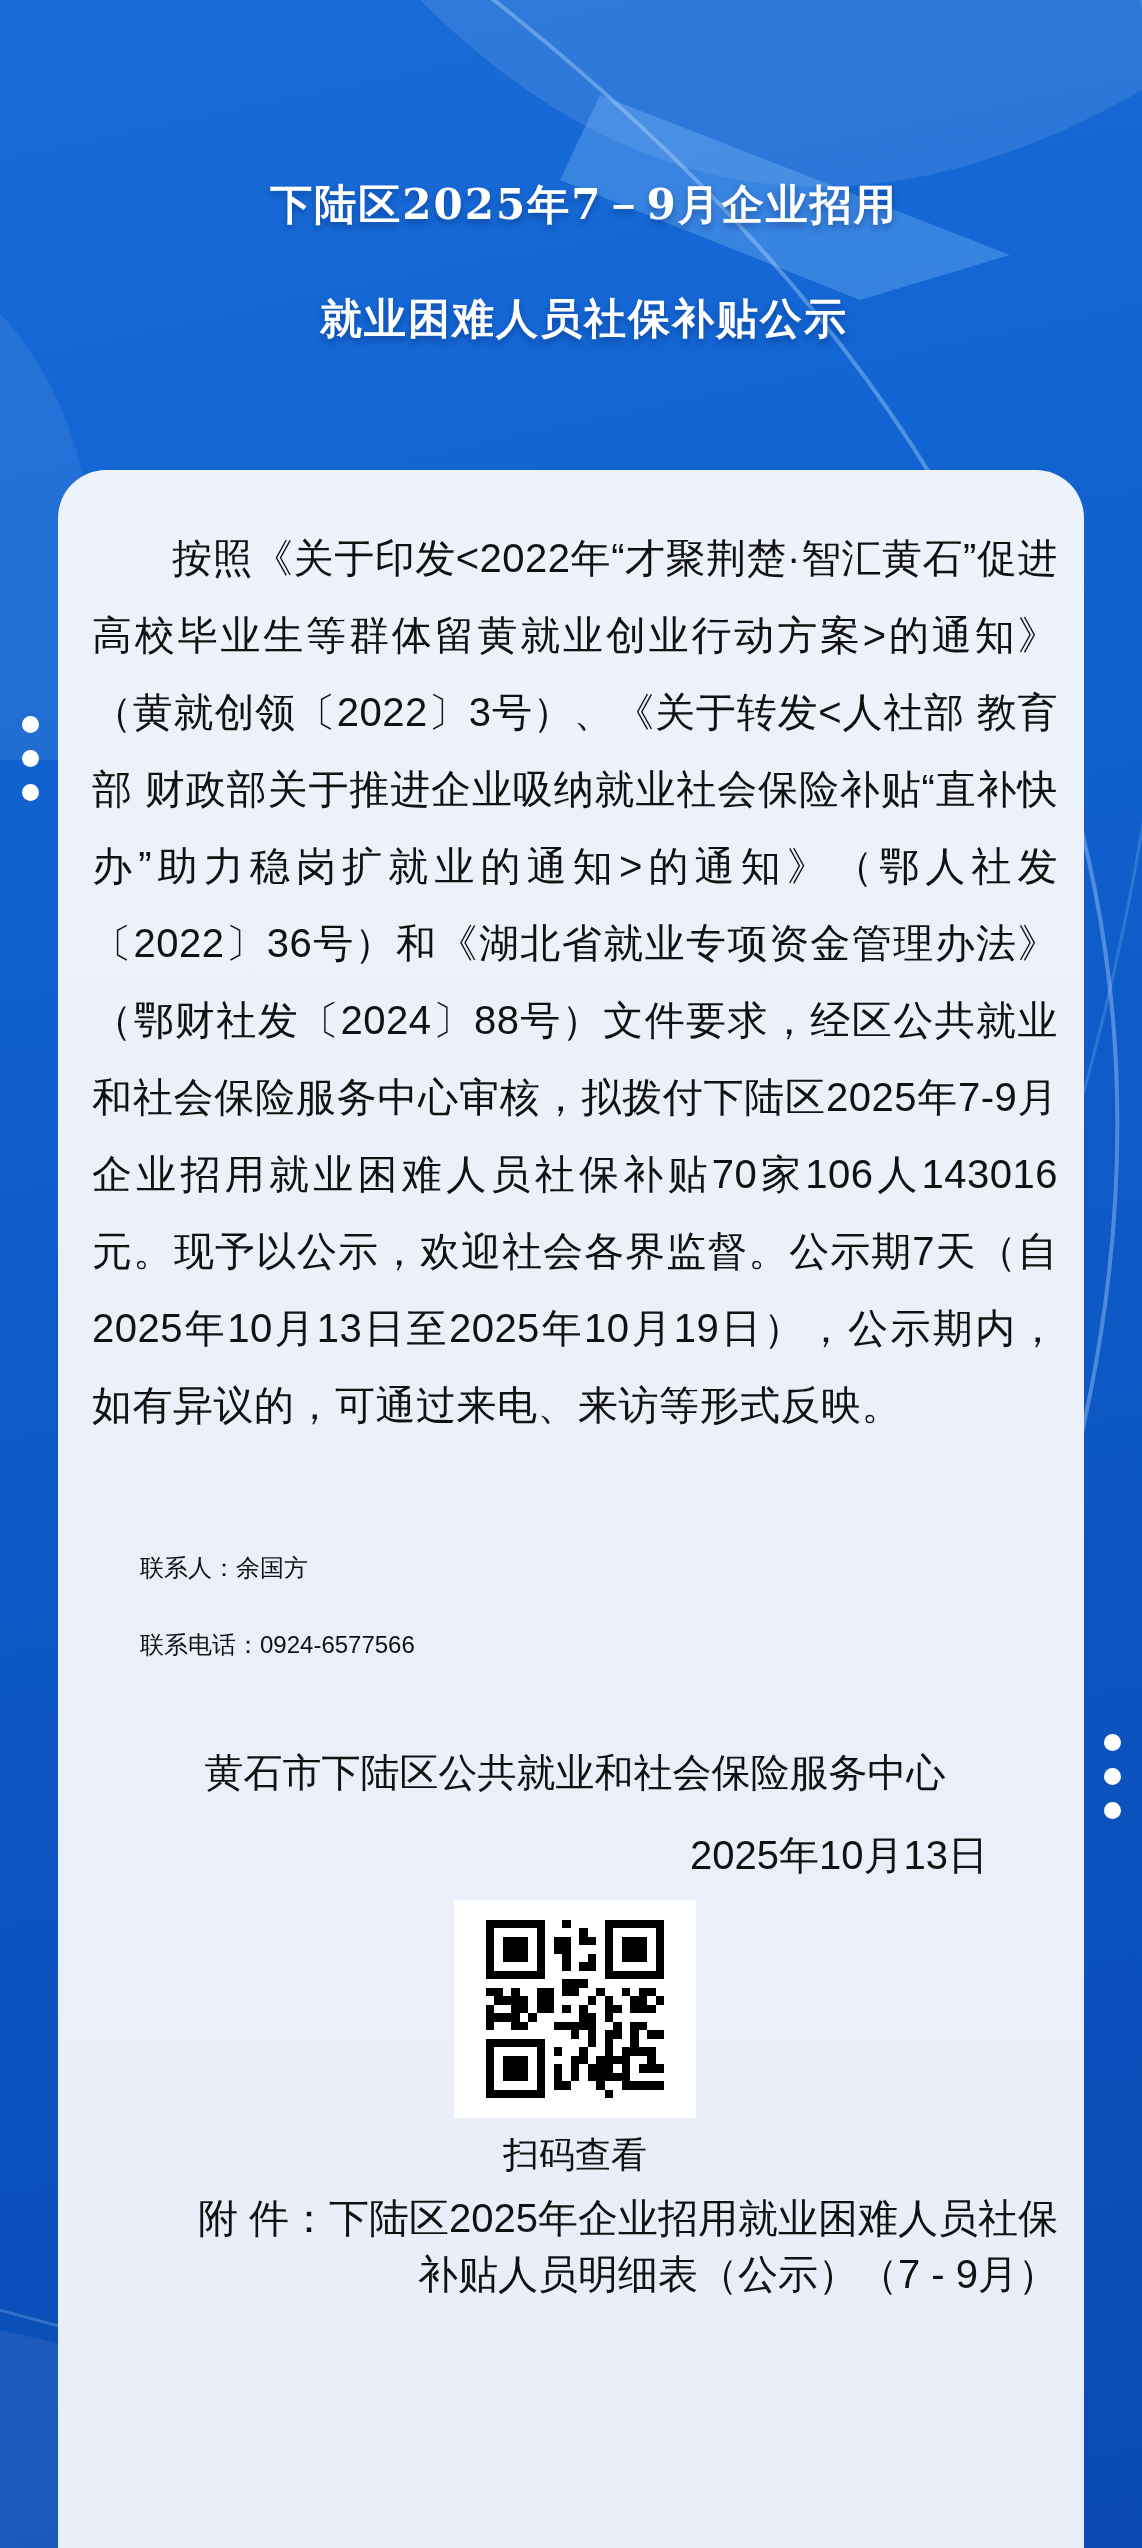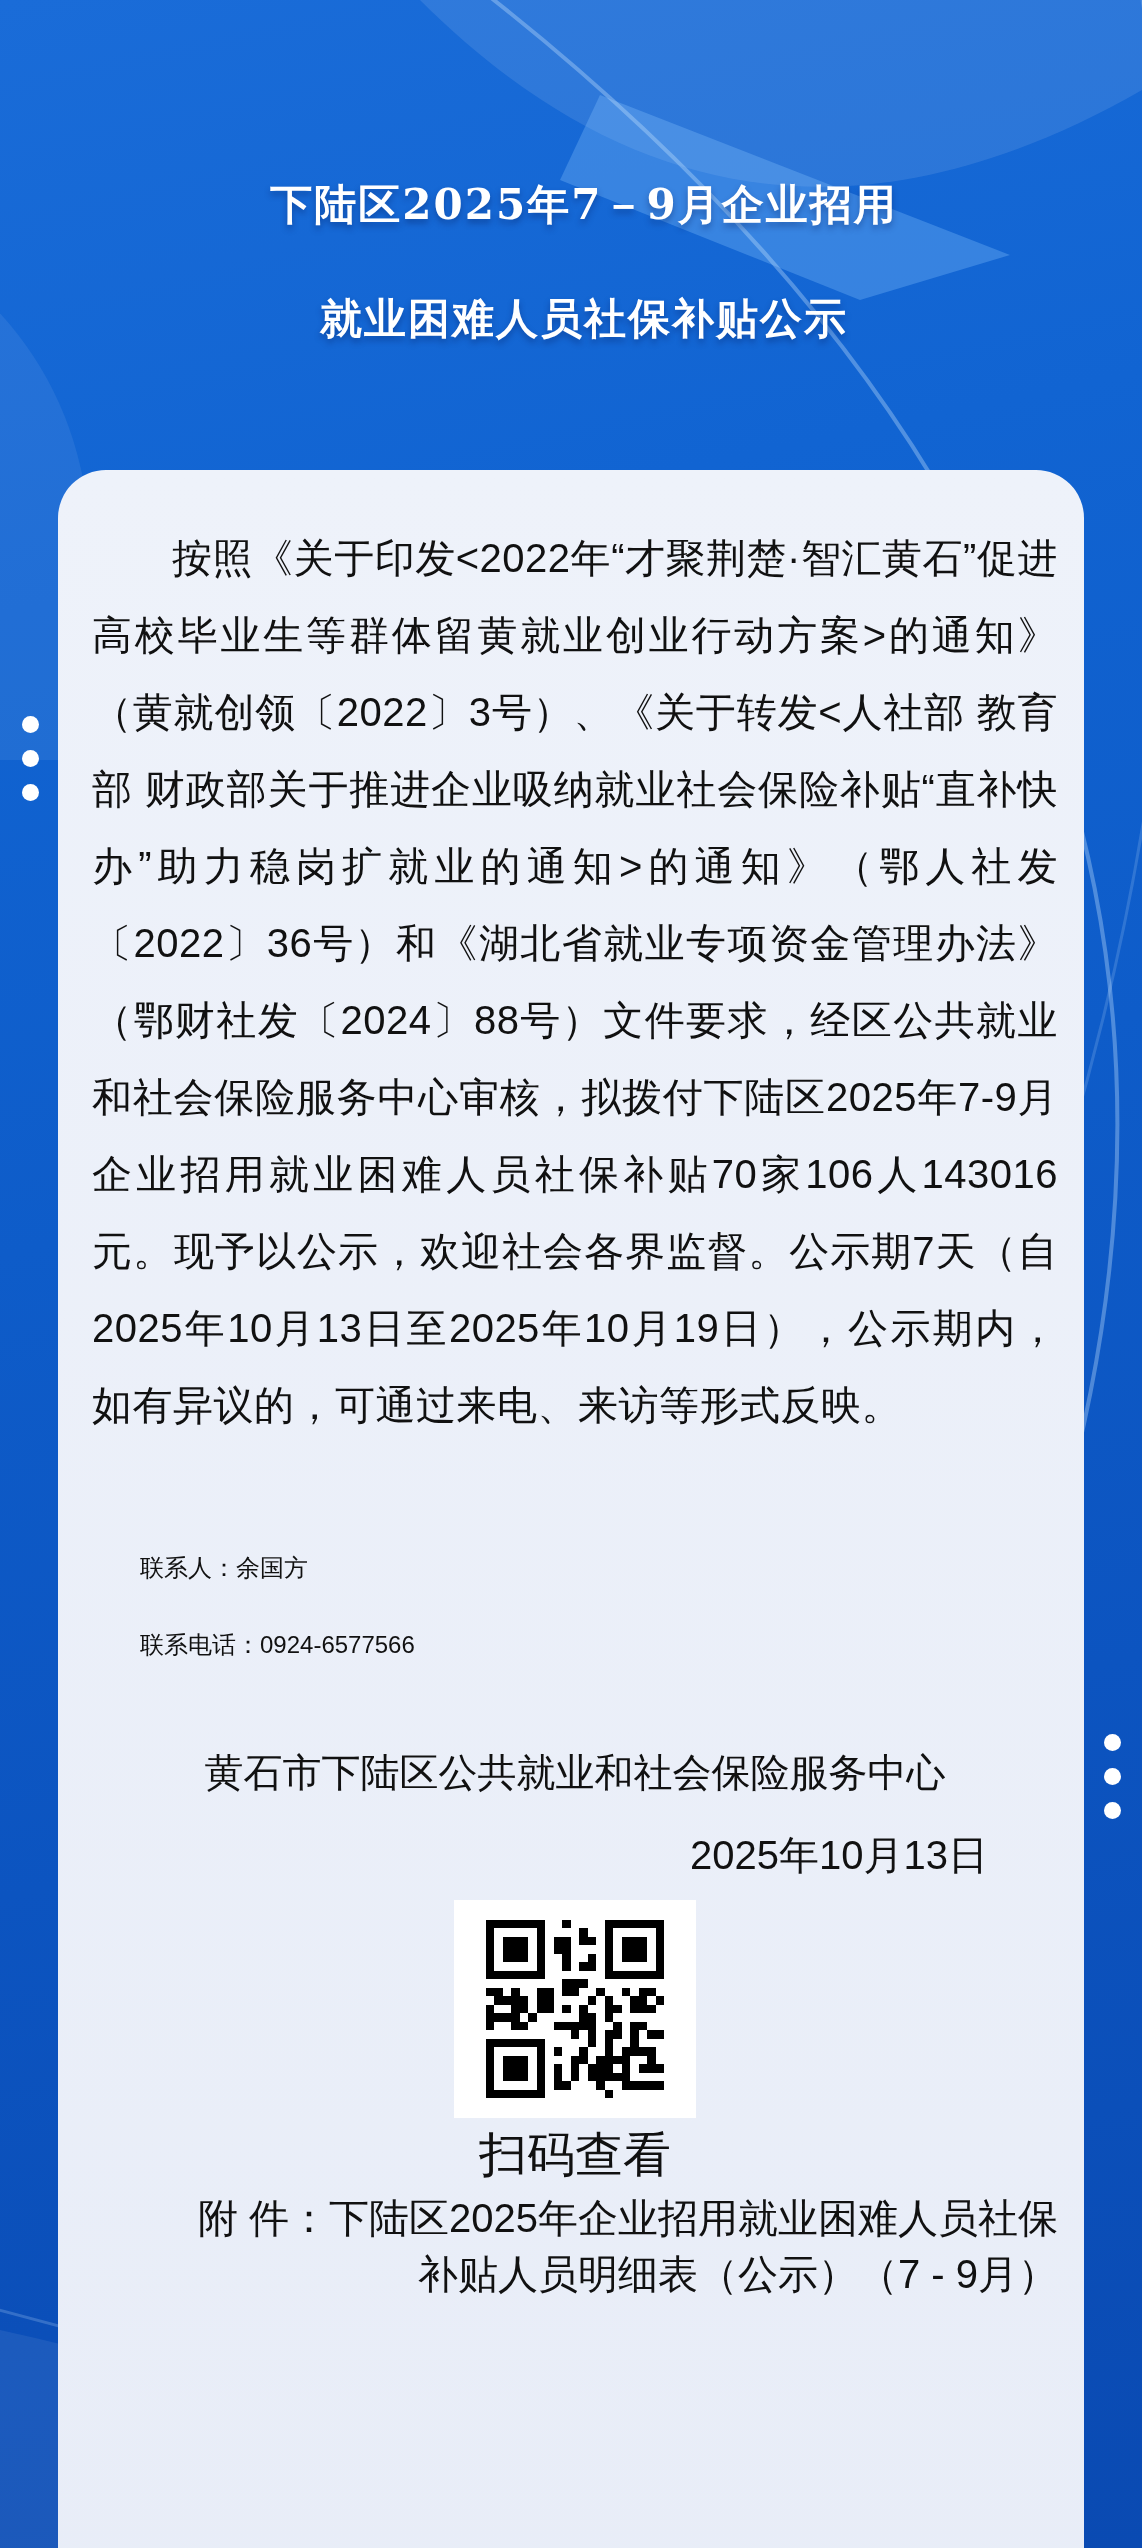--- a/index.html
+++ b/index.html
@@ -37,21 +37,21 @@
     font-weight:500;letter-spacing:0.5px;
   }
   .contact{font-size:24px;line-height:77px;font-weight:400;padding-left:2em;}
   .contact-person{margin-top:85px;}
   .issuer{margin-top:60px;font-size:39px;line-height:60px;font-weight:500;text-align:center;}
   .date{margin-top:22px;font-size:40px;line-height:60px;font-weight:500;text-align:right;padding-right:70px;}
   .qr-wrap{
     margin:15px auto 0 auto;width:242px;height:218px;background:#ffffff;
     display:flex;align-items:center;justify-content:center;
   }
-  .qr-caption{margin-top:12px;text-align:center;font-size:48px;line-height:50px;font-weight:500;}
+  .qr-caption{margin-top:12px;text-align:center;font-size:36px;line-height:50px;font-weight:500;}
   .attachment{margin-top:10px;text-align:right;font-size:40px;line-height:56px;font-weight:500;}
 </style>
 </head>
 <body>
 
 <div class="page">
 
   <svg class="bg-decor" viewBox="0 0 1142 2548" preserveAspectRatio="none">
     <path d="M 420 0 L 1142 0 L 1142 90 C 880 240 640 220 420 0 Z" fill="rgba(255,255,255,0.10)"></path>
     <path d="M 600 95 L 1010 255 L 860 300 L 560 180 Z" fill="rgba(140,200,255,0.30)"></path>

